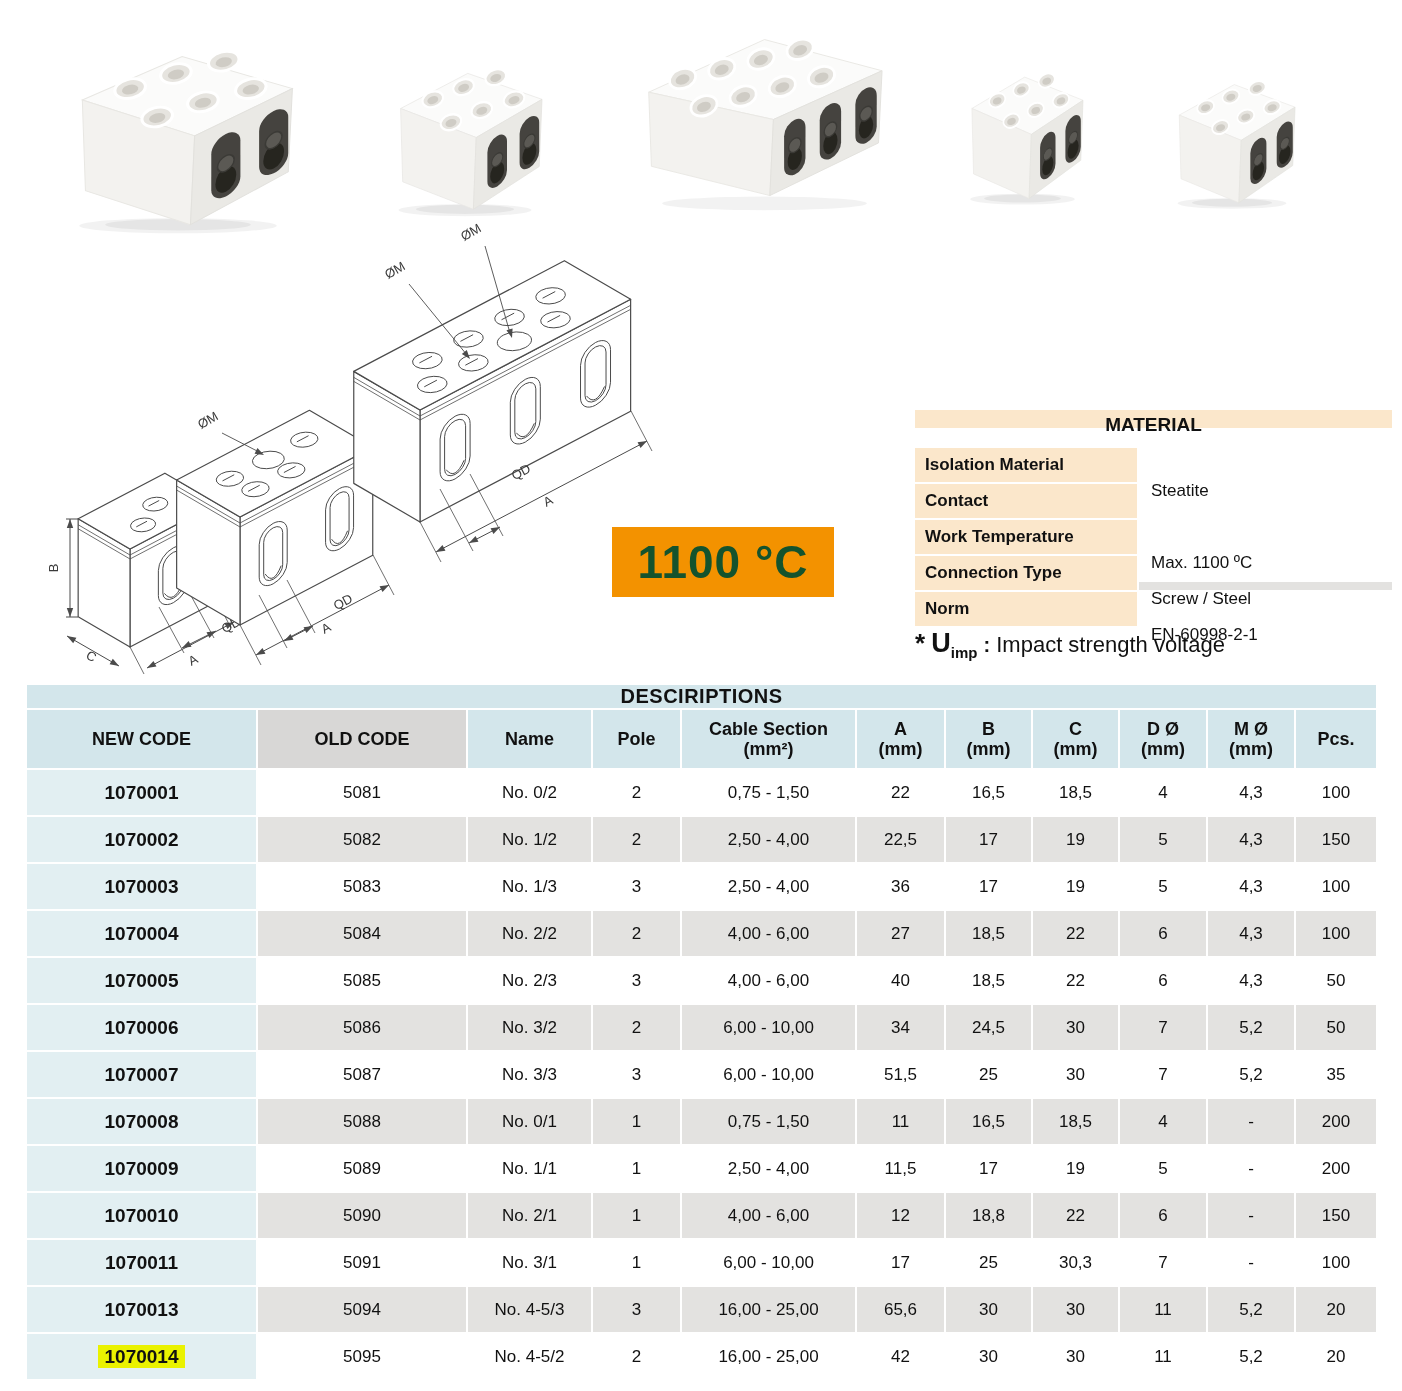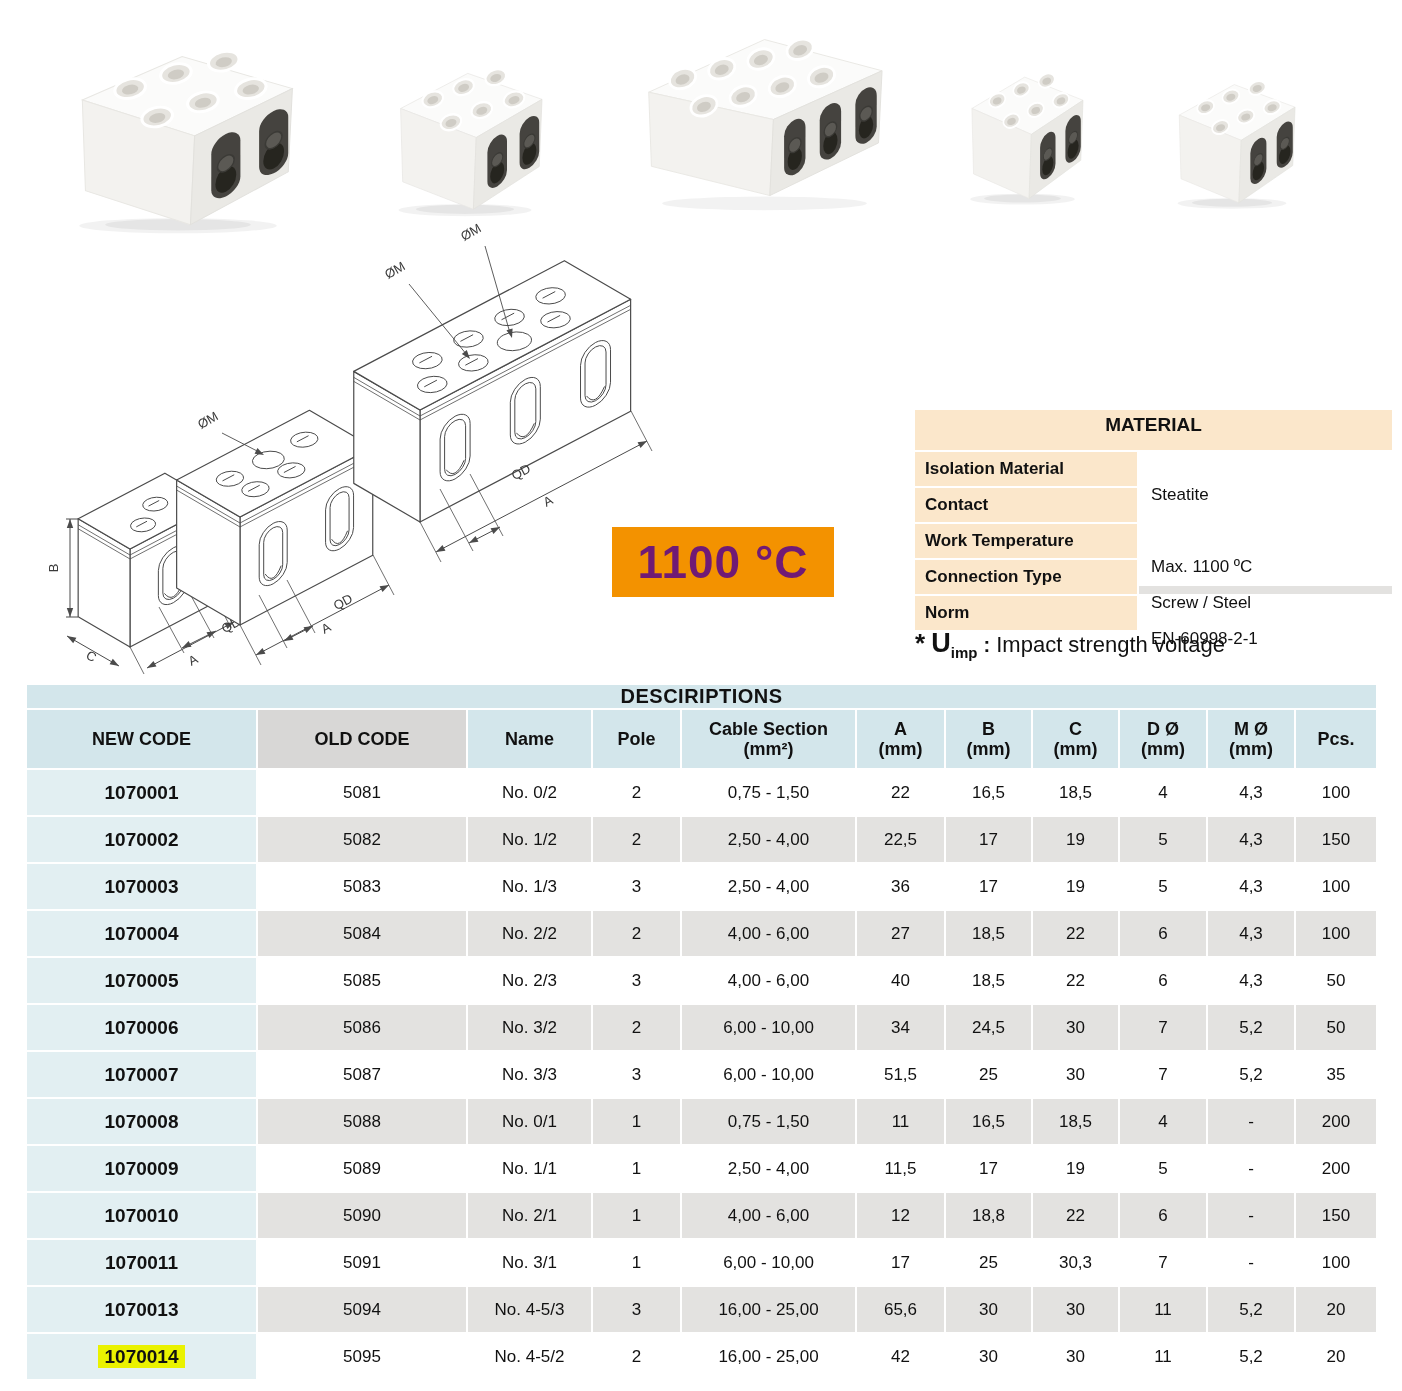--- a/index.html
+++ b/index.html
@@ -1,25 +1,25 @@
 <!DOCTYPE html>
 <html><head>
 <meta charset="utf-8">
 <style>
   html,body{margin:0;padding:0;background:#fff;}
   .page{position:relative;width:1402px;height:1391px;background:#ffffff;overflow:hidden;
         font-family:"Liberation Sans",sans-serif;color:#111;}
   .photo{position:absolute;}
   #drawings{position:absolute;left:35px;top:222px;}
   .badge{position:absolute;left:612px;top:527px;width:222px;height:70px;background:#F39200;
-         color:#701a75;font-weight:bold;font-size:46px;text-align:center;line-height:70px;letter-spacing:1px;}
+         color:#14532d;font-weight:bold;font-size:46px;text-align:center;line-height:70px;letter-spacing:1px;}
   
   .mat{position:absolute;left:915px;top:410px;width:477px;}
-  .mat-title{background:#FBE7CB;font-weight:bold;font-size:19px;height:40px;line-height:30px;
-             text-align:center;margin-bottom:2px;}
+  .mat-title{background:#FBE7CB;font-weight:bold;font-size:19px;height:18px;line-height:30px;
+             text-align:center;margin-bottom:20px;}
   .mat-row{display:flex;margin-bottom:2px;height:34px;}
   .mat-label{width:222px;background:#FBE7CB;font-weight:bold;font-size:17px;line-height:34px;
              padding-left:10px;box-sizing:border-box;margin-right:2px;}
   .mat-value{flex:1;font-size:17px;line-height:34px;padding-left:12px;margin-top:26px;}
   .mat-value.vg{background:#E3E2E0;}
   
   .unote{position:absolute;left:915px;top:628px;font-size:22px;white-space:nowrap;}
   .unote .star{font-weight:bold;font-size:26px;vertical-align:top;}
   .unote .usym{font-weight:bold;font-size:27px;}
   .unote .usub{font-weight:bold;font-size:15px;vertical-align:-6px;text-align:center;}

